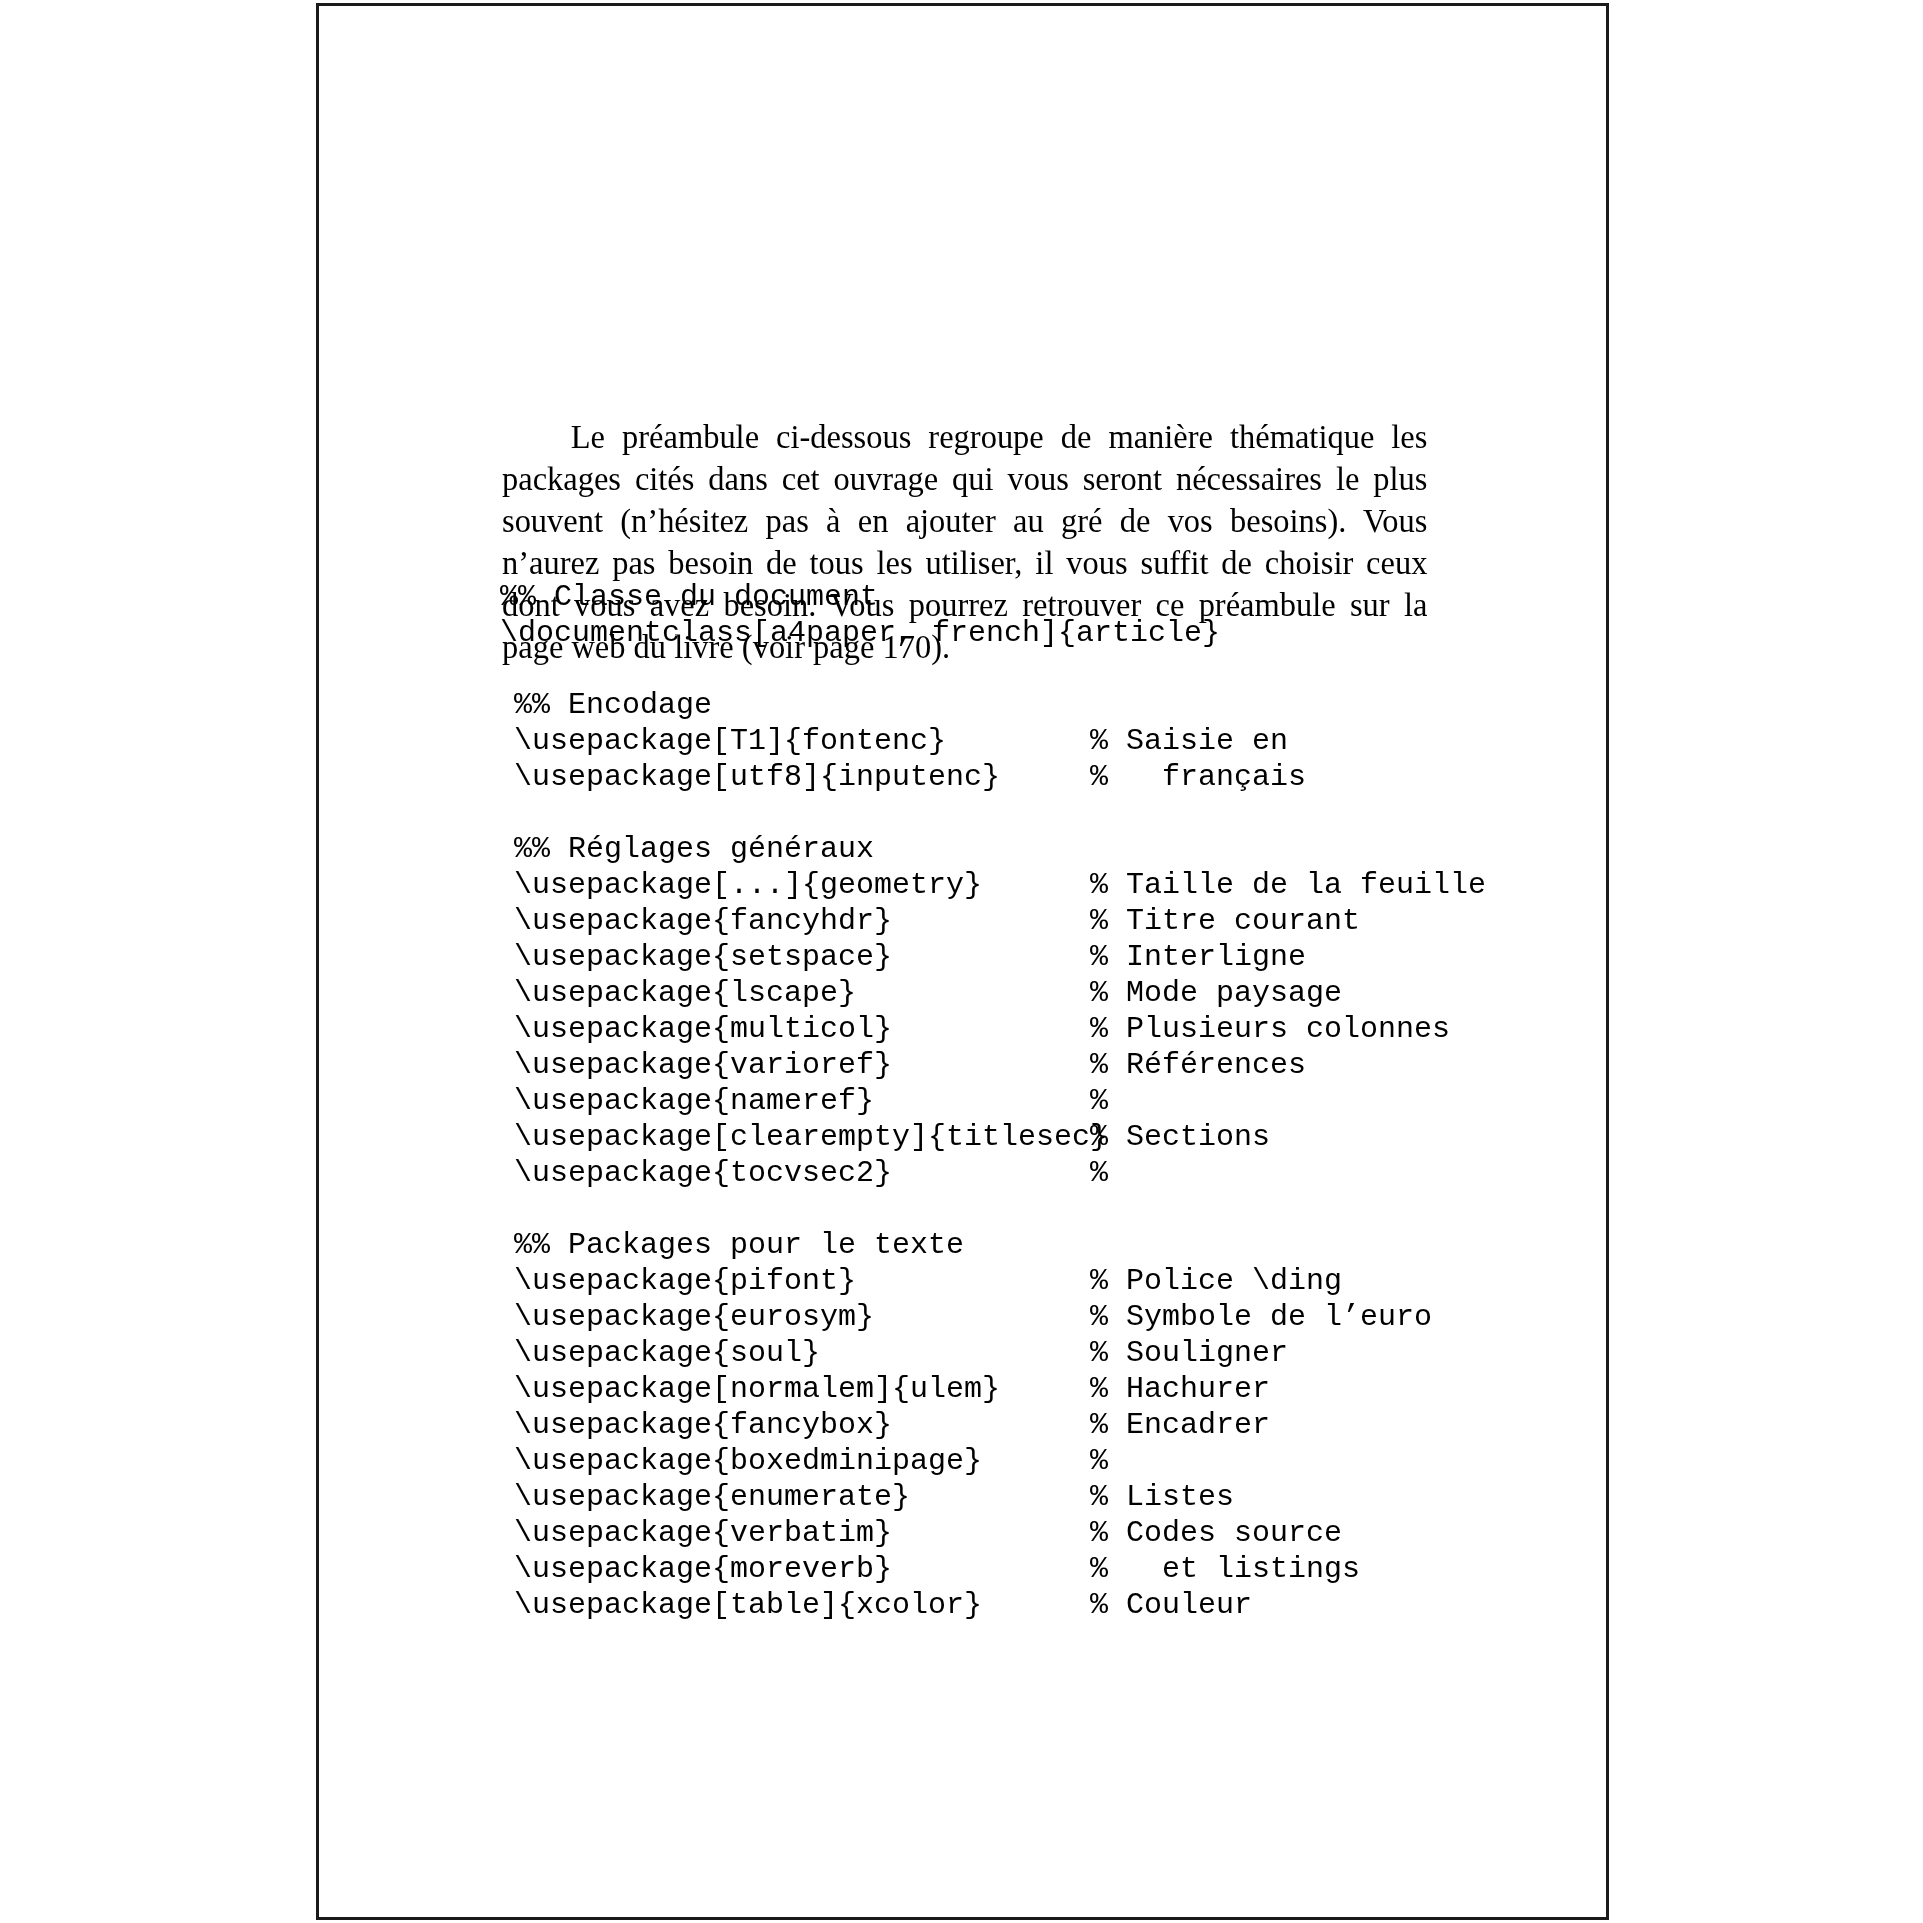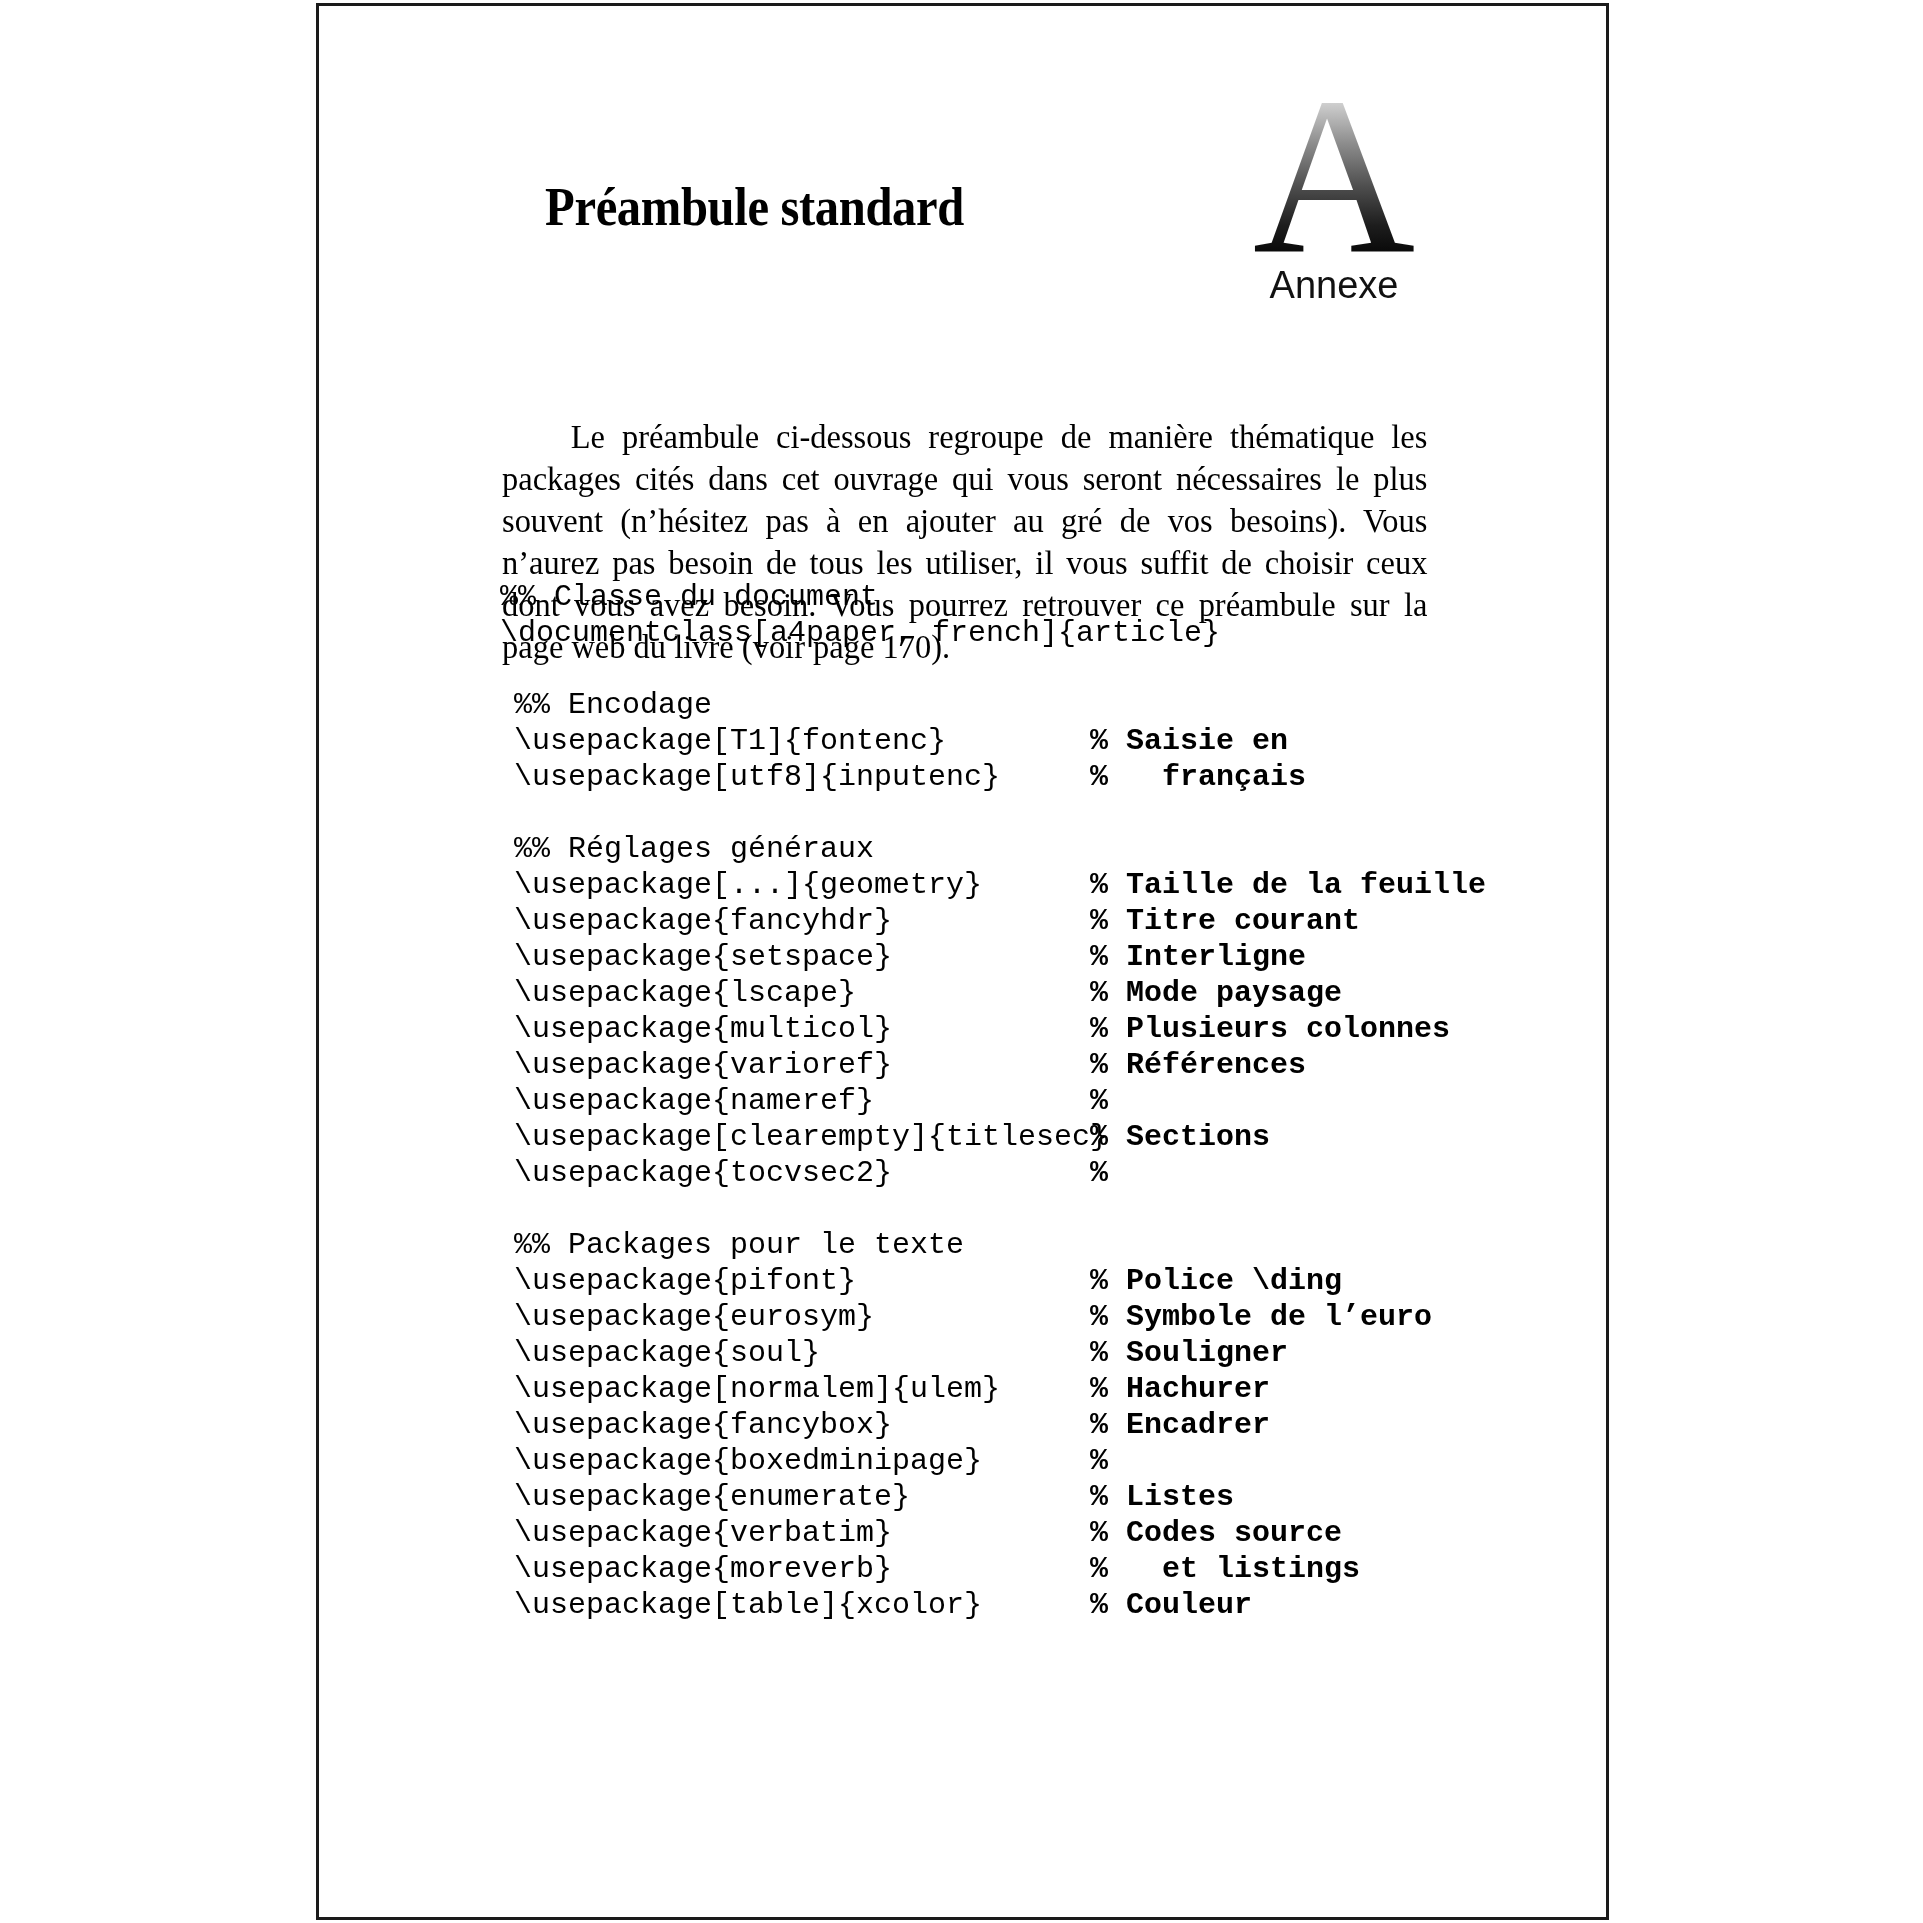--- a/index.html
+++ b/index.html
@@ -140,39 +140,26 @@
   }
   .code-src {
     display: inline-block;
     white-space: pre;
   }
   .code-cmt {
     position: absolute;
     left: 576px;
     top: 0;
     white-space: pre;
-    font-weight: bold;
   }
 </style>
 </head>
 <body>
 
 <div id="page-frame">
 
-  <div id="header-row">
-
-    <div id="page-title">Préambule standard</div>
-
-    <div id="annexe-logo">
-      <div id="annexe-letter-wrap">
-        <span id="annexe-letter">A</span>
-      </div>
-      <div id="annexe-label">Annexe</div>
-    </div>
-
-  </div>
 
   <p id="intro-paragraph">Le préambule ci-dessous regroupe de manière thématique les packages cités dans cet ouvrage qui vous seront nécessaires le plus souvent (n’hésitez pas à en ajouter au gré de vos besoins). Vous n’aurez pas besoin de tous les utiliser, il vous suffit de choisir ceux dont vous avez besoin. Vous pourrez retrouver ce préambule sur la page web du livre (voir page 170).</p>
 
   <div id="code-listing"><span class="code-block"><span class="code-line"><span class="code-src">%% Classe du document</span></span><span class="code-line"><span class="code-src">\documentclass[a4paper, french]{article}</span></span></span><span class="code-block"><span class="code-line"><span class="code-src">%% Encodage</span></span><span class="code-line"><span class="code-src">\usepackage[T1]{fontenc}</span><span class="code-cmt">% Saisie en</span></span><span class="code-line"><span class="code-src">\usepackage[utf8]{inputenc}</span><span class="code-cmt">%   français</span></span></span><span class="code-block"><span class="code-line"><span class="code-src">%% Réglages généraux</span></span><span class="code-line"><span class="code-src">\usepackage[...]{geometry}</span><span class="code-cmt">% Taille de la feuille</span></span><span class="code-line"><span class="code-src">\usepackage{fancyhdr}</span><span class="code-cmt">% Titre courant</span></span><span class="code-line"><span class="code-src">\usepackage{setspace}</span><span class="code-cmt">% Interligne</span></span><span class="code-line"><span class="code-src">\usepackage{lscape}</span><span class="code-cmt">% Mode paysage</span></span><span class="code-line"><span class="code-src">\usepackage{multicol}</span><span class="code-cmt">% Plusieurs colonnes</span></span><span class="code-line"><span class="code-src">\usepackage{varioref}</span><span class="code-cmt">% Références</span></span><span class="code-line"><span class="code-src">\usepackage{nameref}</span><span class="code-cmt">%</span></span><span class="code-line"><span class="code-src">\usepackage[clearempty]{titlesec}</span><span class="code-cmt">% Sections</span></span><span class="code-line"><span class="code-src">\usepackage{tocvsec2}</span><span class="code-cmt">%</span></span></span><span class="code-block"><span class="code-line"><span class="code-src">%% Packages pour le texte</span></span><span class="code-line"><span class="code-src">\usepackage{pifont}</span><span class="code-cmt">% Police \ding</span></span><span class="code-line"><span class="code-src">\usepackage{eurosym}</span><span class="code-cmt">% Symbole de l’euro</span></span><span class="code-line"><span class="code-src">\usepackage{soul}</span><span class="code-cmt">% Souligner</span></span><span class="code-line"><span class="code-src">\usepackage[normalem]{ulem}</span><span class="code-cmt">% Hachurer</span></span><span class="code-line"><span class="code-src">\usepackage{fancybox}</span><span class="code-cmt">% Encadrer</span></span><span class="code-line"><span class="code-src">\usepackage{boxedminipage}</span><span class="code-cmt">%</span></span><span class="code-line"><span class="code-src">\usepackage{enumerate}</span><span class="code-cmt">% Listes</span></span><span class="code-line"><span class="code-src">\usepackage{verbatim}</span><span class="code-cmt">% Codes source</span></span><span class="code-line"><span class="code-src">\usepackage{moreverb}</span><span class="code-cmt">%   et listings</span></span><span class="code-line"><span class="code-src">\usepackage[table]{xcolor}</span><span class="code-cmt">% Couleur</span></span></span></div>
 
 </div>
 
 
 </body></html>

